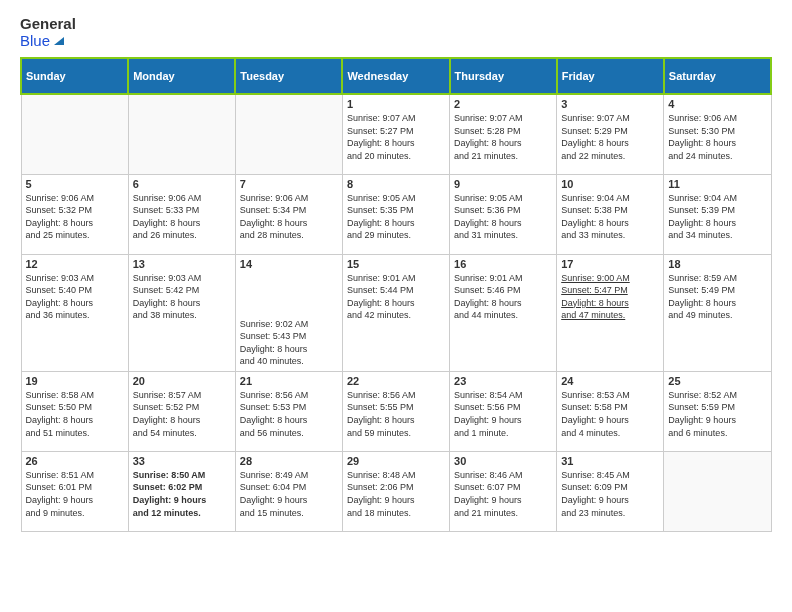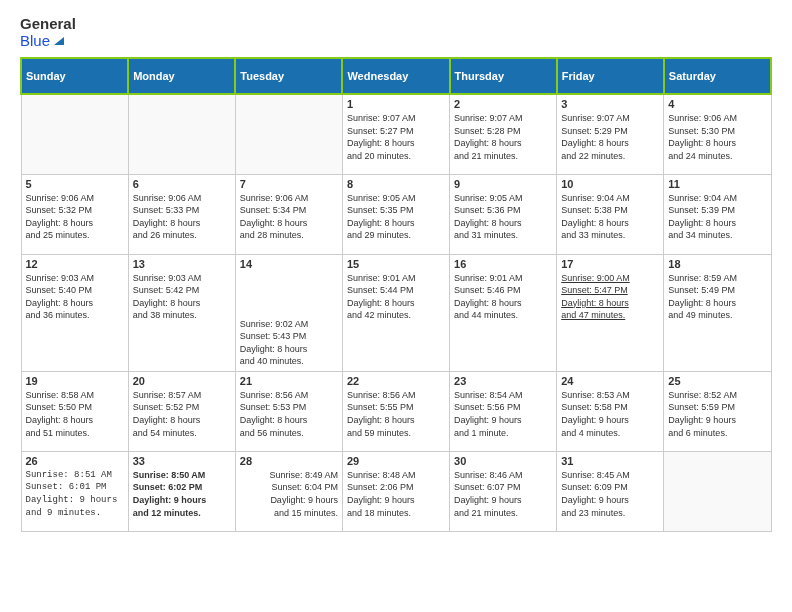--- a/index.html
+++ b/index.html
@@ -298,35 +298,35 @@
             <span class="day-number">25</span>
             <div class="day-info" style="white-space: pre-line;">Sunrise: 8:52 AM
 Sunset: 5:59 PM
 Daylight: 9 hours
 and 6 minutes.</div>
           </td>
         </tr>
         <tr>
           <td>
             <span class="day-number">26</span>
-            <div class="day-info" style="white-space: pre-line; font-family: Liberation Mono, monospace;">Sunrise: 8:51 AM
+            <div class="day-info" style="white-space: pre-line;">Sunrise: 8:51 AM
 Sunset: 6:01 PM
 Daylight: 9 hours
 and 9 minutes.</div>
           </td>
           <td>
             <span class="day-number">33</span>
             <div class="day-info" style="white-space: pre-line; font-weight: bold;">Sunrise: 8:50 AM
 Sunset: 6:02 PM
 Daylight: 9 hours
 and 12 minutes.</div>
           </td>
           <td>
             <span class="day-number">28</span>
-            <div class="day-info" style="white-space: pre-line; text-align: right;">Sunrise: 8:49 AM
+            <div class="day-info" style="white-space: pre-line;">Sunrise: 8:49 AM
 Sunset: 6:04 PM
 Daylight: 9 hours
 and 15 minutes.</div>
           </td>
           <td>
             <span class="day-number">29</span>
             <div class="day-info" style="white-space: pre-line;">Sunrise: 8:48 AM
 Sunset: 2:06 PM
 Daylight: 9 hours
 and 18 minutes.</div>

